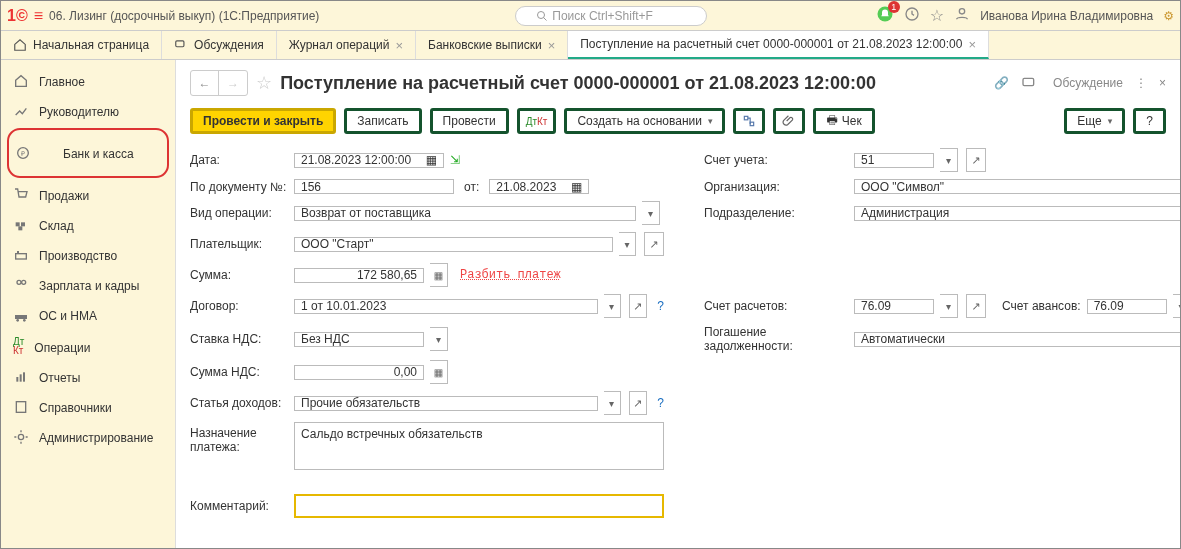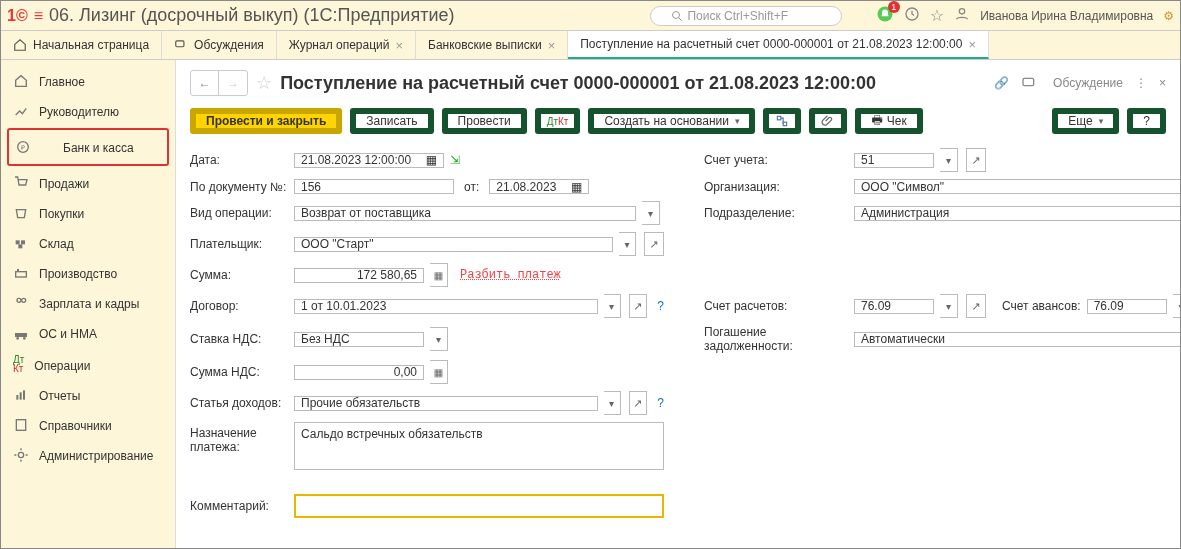--- a/index.html
+++ b/index.html
@@ -1,46 +1,46 @@
 <!DOCTYPE html>
 <html><head>
 <meta charset="utf-8">
 <style>
   * { box-sizing: border-box; font-family: Arial, sans-serif; }
   body { margin: 0; background: #fff; font-size: 12px; color: #333; width: 1181px; height: 549px; border: 1px solid #888; overflow: hidden; }
   .top-bar { display: flex; align-items: center; height: 30px; background: linear-gradient(#fdf6d9,#fdf6d9); border-bottom: 1px solid #ccc; padding: 0 6px; gap: 6px; }
   .logo-1c { color: #e33; font-weight: bold; font-size: 16px; }
   .burger { color: #e33; font-size: 16px; cursor: pointer; }
-  .win-title { color: #555; font-size: 18px; }
+  .win-title { color: #555; font-size: 12px; }
   .search-box { margin-left: 190px; width: 192px; height: 20px; border: 1px solid #ccc; border-radius: 10px; display: flex; align-items: center; padding: 0 20px; color: #999; background: #fff; }
   .search-box svg { margin-right: 4px; }
   .top-icons { margin-left: auto; display: flex; align-items: center; gap: 10px; color: #888; }
   .bell { position: relative; }
   .bell-badge { position: absolute; top: -4px; right: -6px; background: #d33; color: #fff; border-radius: 50%; font-size: 9px; width: 12px; height: 12px; display:flex; align-items:center; justify-content:center; }
   .user-lbl { color: #555; font-size: 12px; }
   .tabs-row { display: flex; height: 29px; background: #fdf6d9; border-bottom: 1px solid #ccc; align-items: stretch; }
   .tab { display: flex; align-items: center; padding: 0 12px; border-right: 1px solid #ddd; gap: 6px; color: #333; cursor: pointer; }
   .tab.home svg { color: #555; }
   .tab .close { color: #999; font-size: 13px; }
   .tab.active { background: #fff; border-bottom: 2px solid #2a8; }
   .body-row { display: flex; height: calc(100% - 59px); }
   .sidebar { width: 175px; background: #fdf6d9; border-right: 1px solid #ddd; padding-top: 6px; }
   .side-item { display: flex; align-items: flex-end; gap: 10px; padding: 7px 12px; color: #333; cursor: pointer; }
-  .side-item.hl { border: 2px solid #d33; border-radius: 3px; margin: 2px 6px; padding: 9px 6px; gap: 32px; }
+  .side-item.hl { border: 2px solid #d33; border-radius: 13px; margin: 2px 6px; padding: 15px 6px; gap: 32px; }
   .side-item svg { color: #777; width: 16px; height: 16px; }
   .main { flex: 1; padding: 10px 14px 0 14px; overflow: hidden; position: relative; }
   .hdr-row { display: flex; align-items: center; gap: 8px; }
   .nav-arrows { display: flex; border: 1px solid #ccc; border-radius: 3px; overflow: hidden; }
   .nav-arrows div { width: 28px; height: 24px; display:flex; align-items:center; justify-content:center; color:#888; border-right:1px solid #ccc; cursor:pointer; }
   .nav-arrows div:last-child { border-right:none; color:#ccc; }
   .star { color: #ccc; font-size: 18px; }
   .page-title { font-size: 18px; font-weight: bold; color: #333; }
   .hdr-right { margin-left: auto; display:flex; align-items:center; gap: 12px; color:#888; }
   .toolbar { display:flex; align-items:center; gap:8px; margin-top: 12px; }
-  .btn { height: 26px; border: 6px solid #14532d; border-radius: 3px; background: #fff; padding: 0 10px; display:flex; align-items:center; gap:4px; cursor:pointer; font-size:12px; color:#333; }
+  .btn { height: 26px; border: 3px solid #14532d; border-radius: 3px; background: #fff; padding: 0 10px; display:flex; align-items:center; gap:4px; cursor:pointer; font-size:12px; color:#333; }
   .btn.yellow { background: #ffd400; border-color: #caa700; font-weight: bold; }
   .btn.icon-only { padding: 0 6px; }
   .btn .caret { font-size: 9px; color:#666; margin-left:2px; }
   .toolbar-right { margin-left:auto; display:flex; gap:8px; }
   .form { margin-top: 14px; display:grid; grid-template-columns: 104px 370px 190px auto; row-gap: 7px; align-items:center; }
   .lbl { color:#333; font-size:12px; }
   .field { display:flex; align-items:center; gap:6px; }
   .inp { height: 15px; border:1px solid #bbb; background:#fff; padding:0 6px; display:flex; align-items:center; font-size:12px; color:#333; }
   .inp.cal { width: 150px; justify-content:space-between; }
   .inp.num { justify-content:flex-end; }
@@ -144,26 +144,20 @@
         <span>Банк и касса</span>
       </div>
     <div class="side-item">
         <svg viewBox="0 0 24 24">
           <path d="M3 3h4l2 12h10l2-8H7" fill="none" stroke="currentColor" stroke-width="2"></path>
         </svg>
         <span>Продажи</span>
       </div>
     <div class="side-item">
         <svg viewBox="0 0 24 24">
-          <path d="M5 7h14l-2 12H7z" fill="none" stroke="currentColor" stroke-width="2"></path>
-        </svg>
-        <span>Покупки</span>
-      </div>
-    <div class="side-item">
-        <svg viewBox="0 0 24 24">
           <rect x="4" y="8" width="6" height="6" fill="currentColor"></rect>
           <rect x="12" y="8" width="6" height="6" fill="currentColor"></rect>
           <rect x="8" y="14" width="6" height="6" fill="currentColor"></rect>
         </svg>
         <span>Склад</span>
       </div>
     <div class="side-item">
         <svg viewBox="0 0 24 24">
           <rect x="4" y="10" width="16" height="8" fill="none" stroke="currentColor" stroke-width="2"></rect>
           <rect x="6" y="6" width="3" height="4" fill="currentColor"></rect>

